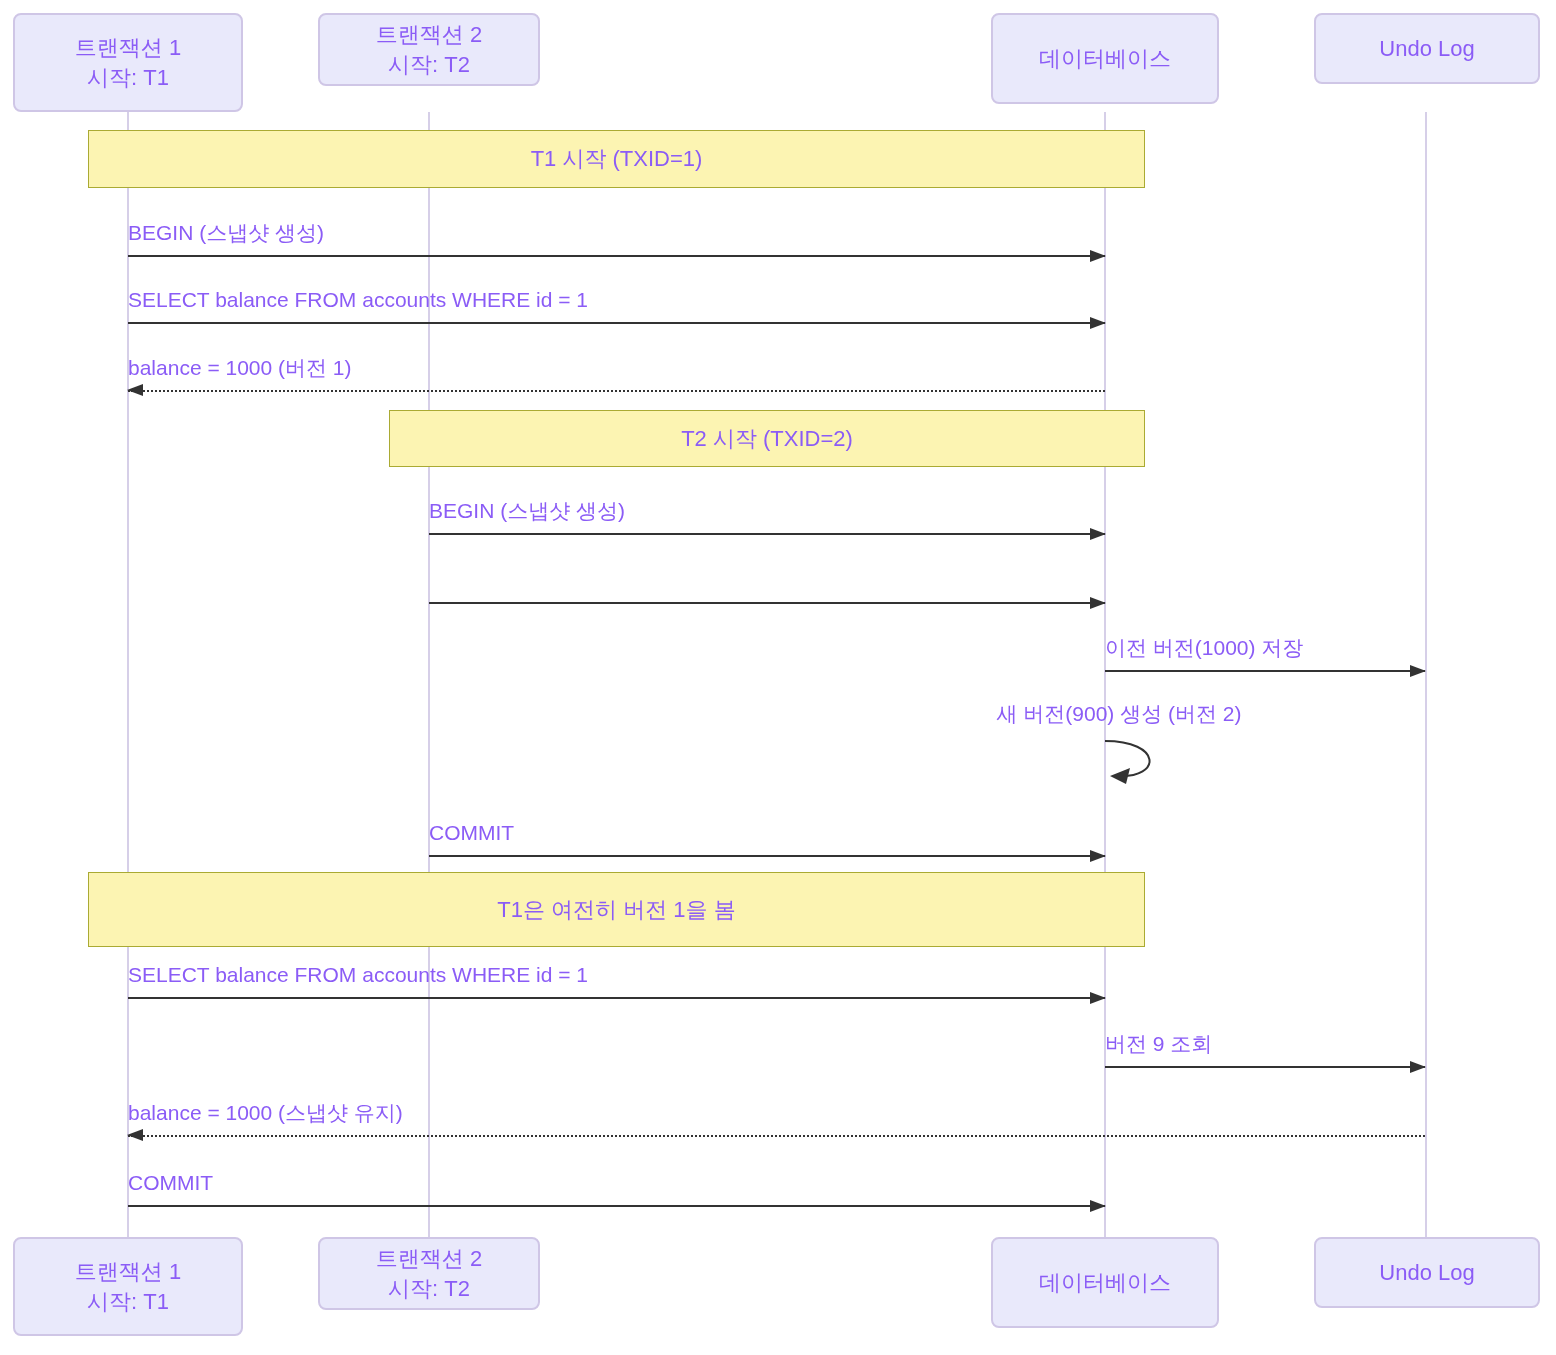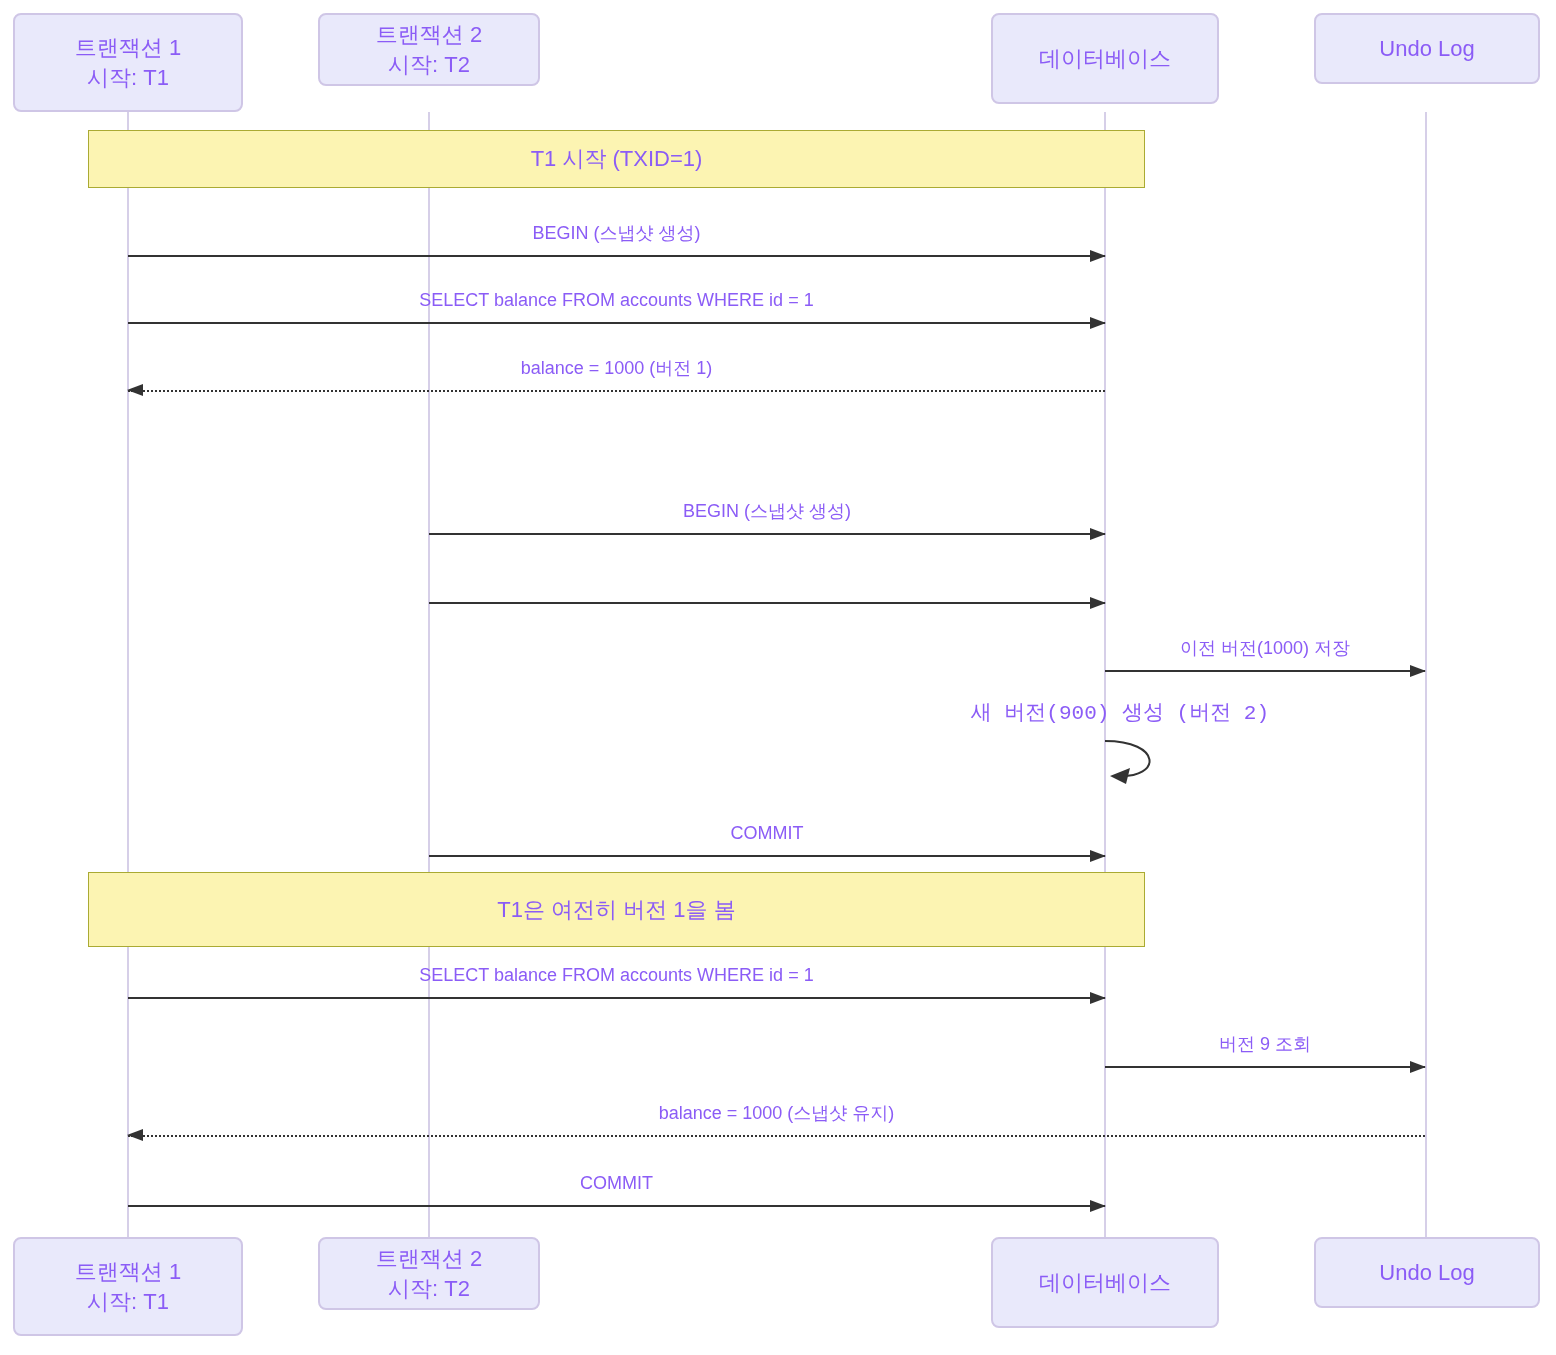--- a/index.html
+++ b/index.html
@@ -38,40 +38,40 @@
     font-size:22px;
     text-align:center;
   }
   #n1{left:88px;top:130px;width:1057px;height:58px}
   #n2{left:389px;top:410px;width:756px;height:57px}
   #n3{left:88px;top:872px;width:1057px;height:75px}
   
   .msg{position:absolute;height:45px;}
   .msg .lbl{
     position:absolute;left:0;right:0;bottom:12px;
-    text-align:center;font-size:18px;line-height:24px;white-space:nowrap;
+    text-align:left;font-size:21px;line-height:24px;white-space:nowrap;
   }
   .msg .line{position:absolute;left:0;right:0;bottom:0;height:2px;background:#333333;}
   .msg .line.dotted{height:0;background:none;border-bottom:2px dotted #333333;}
   .ah-r{position:absolute;right:-1px;bottom:-5px;width:0;height:0;
         border-left:16px solid #333333;border-top:6px solid transparent;border-bottom:6px solid transparent;}
   .msg .line.dotted .ah-r,.msg .line.dotted .ah-l{bottom:-6px;}
   .ah-l{position:absolute;left:-1px;bottom:-5px;width:0;height:0;
         border-right:16px solid #333333;border-top:6px solid transparent;border-bottom:6px solid transparent;}
   #m1,#m2,#m3,#m9,#m12{left:128px;width:977px}
   #m4,#m5,#m8{left:429px;width:676px}
   #m6,#m10{left:1105px;width:320px}
   #m11{left:128px;width:1297px}
   #m1{top:212px} #m2{top:279px} #m3{top:347px}
   #m4{top:490px} #m5{top:559px} #m6{top:627px}
   #m8{top:812px} #m9{top:954px} #m10{top:1023px}
   #m11{top:1092px} #m12{top:1162px}
   
-  #m7lbl{position:absolute;left:969px;top:702px;width:300px;text-align:right;
-         font-size:21px;line-height:24px;white-space:nowrap;font-family:Liberation Mono, monospace;}
+  #m7lbl{position:absolute;left:969px;top:702px;width:300px;text-align:center;
+         font-size:21px;line-height:24px;white-space:nowrap;}
   #m7loop{position:absolute;left:1104px;top:738px;}
 </style>
 </head>
 <body>
 
 <div id="canvas">
 
   <div class="lifeline" id="ll-tx1"></div>
   <div class="lifeline" id="ll-tx2"></div>
   <div class="lifeline" id="ll-db"></div>
@@ -110,20 +110,23 @@
       </div>
   </div>
 
   <div class="msg" id="m3">
     <div class="lbl">balance = 1000 (버전 1)</div>
     <div class="line dotted">
         <span class="ah-l"></span>
       </div>
   </div>
 
+  <div class="note" id="n2">
+    <span>T2 시작 (TXID=2)</span>
+  </div>
 
   <div class="msg" id="m4">
     <div class="lbl">BEGIN (스냅샷 생성)</div>
     <div class="line">
         <span class="ah-r"></span>
       </div>
   </div>
 
   <div class="msg" id="m5">
     <div class="line">

